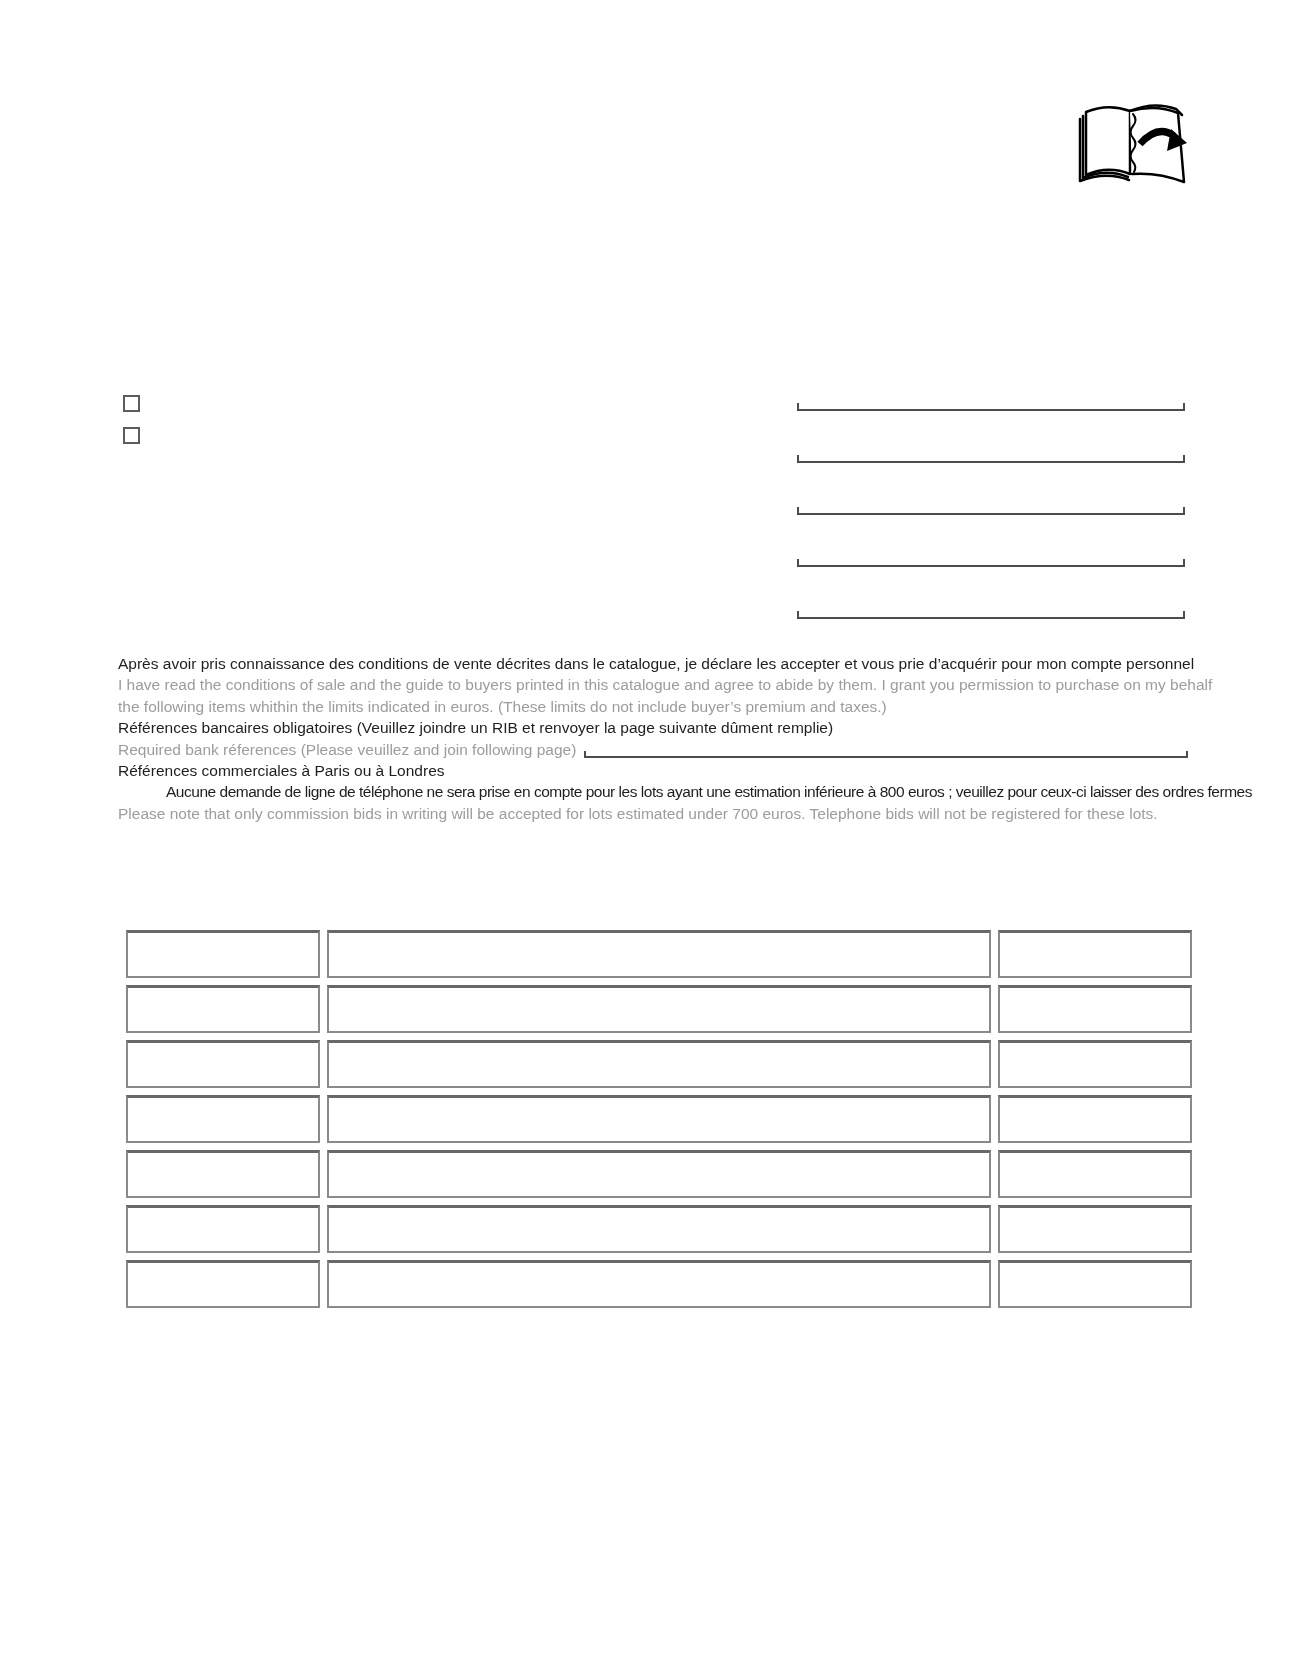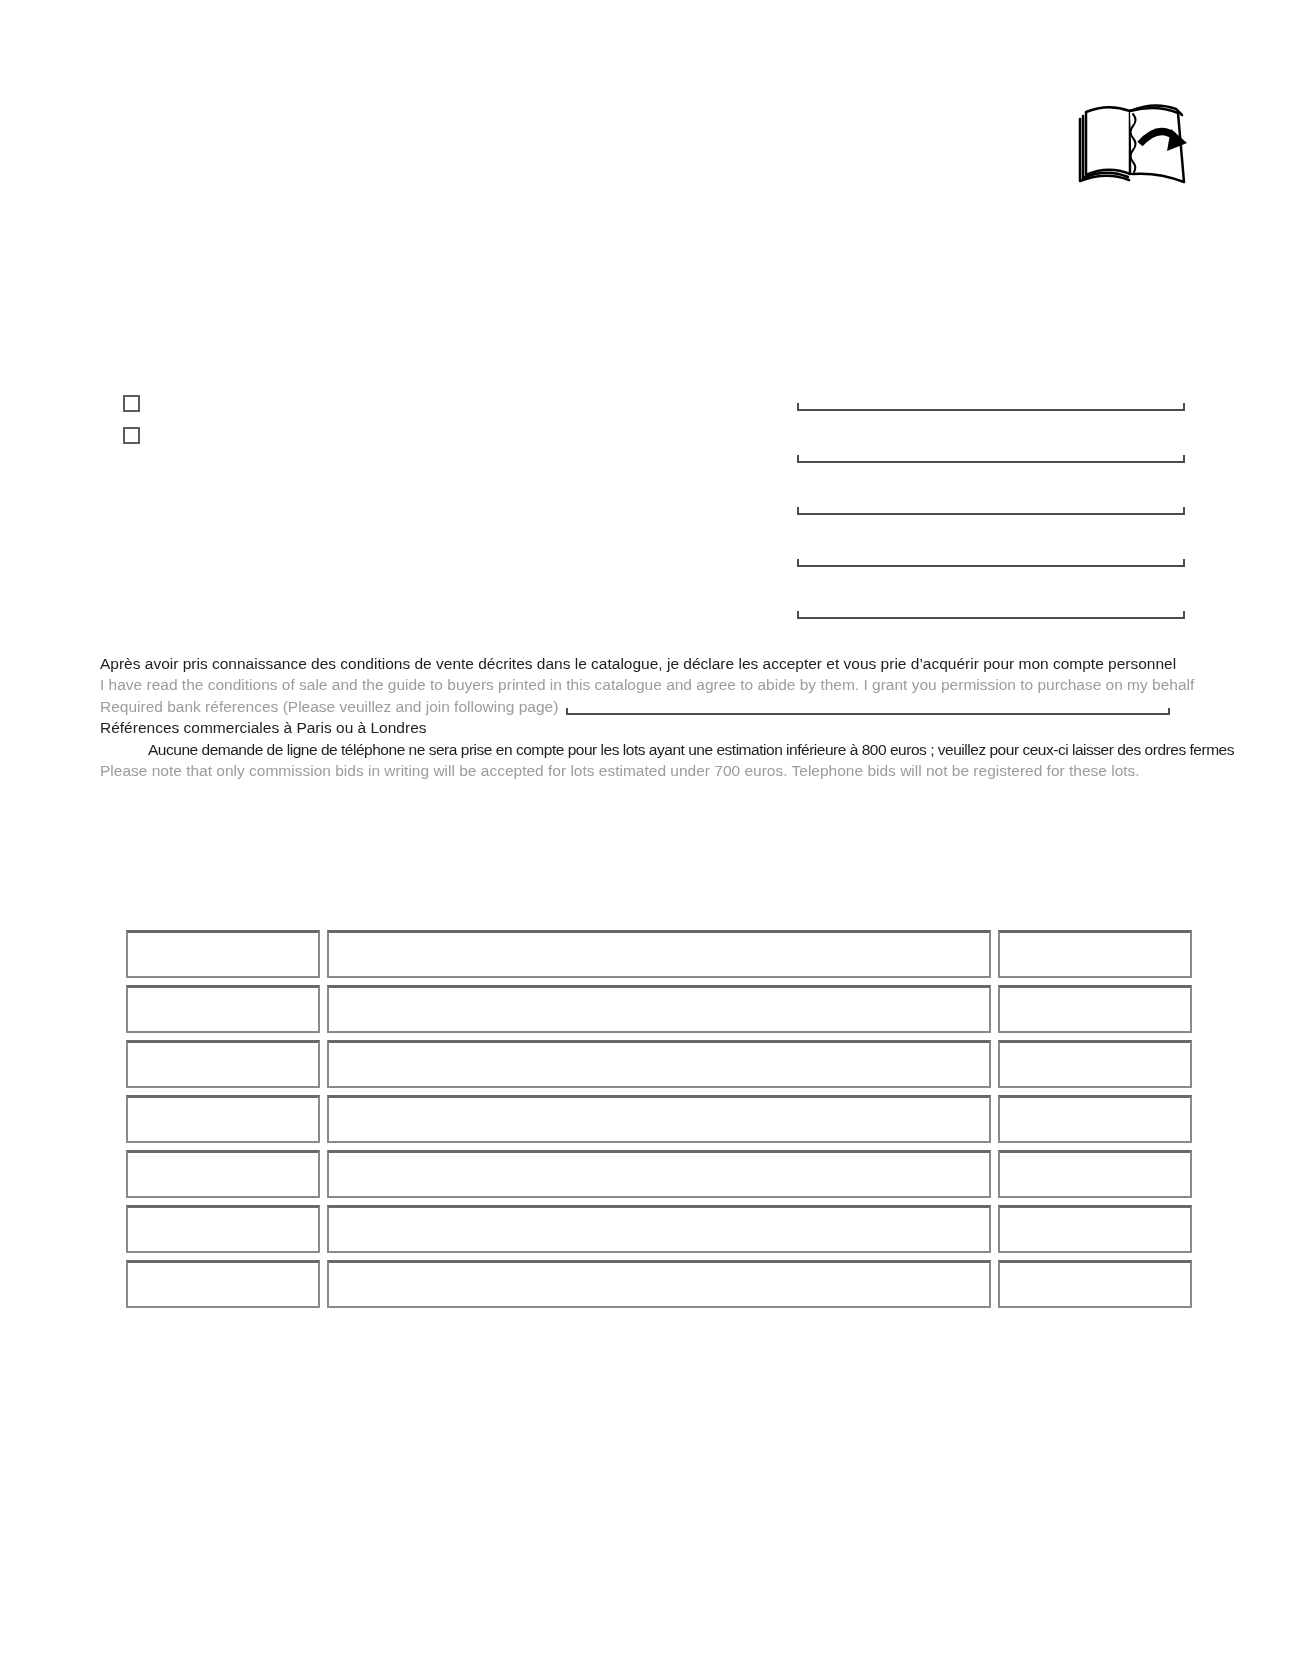--- a/index.html
+++ b/index.html
@@ -17,21 +17,21 @@
   }
   
   #contact-lines { position:absolute; left:797px; top:403px; width:388px; height:230px; }
   .write-line {
     position:absolute; left:0; width:100%; height:8px;
     border-left:2px solid var(--line,#4c4c4c);
     border-right:2px solid var(--line,#4c4c4c);
     border-bottom:2px solid var(--line,#4c4c4c);
   }
   
-  #terms { position:absolute; left:100px; top:655px; width:1072px; }
+  #terms { position:absolute; left:118px; top:655px; width:1072px; }
   .tline { display:flex; height:21.4px; font-size:15.5px; white-space:nowrap; align-items:flex-start; }
   .fr { color:var(--text-fr,#1e1e1e); }
   .en { color:var(--text-en,#9c9c9c);text-align:right; }
   .fr-condensed { color:var(--text-fr,#1e1e1e); letter-spacing:-0.48px;margin-left:48px; }
   .fill-line {
     flex:1 1 auto; height:7px; align-self:flex-end; margin:0 2px 4px 8px;
     border-left:2px solid var(--line,#4c4c4c);
     border-right:2px solid var(--line,#4c4c4c);
     border-bottom:2px solid var(--line,#4c4c4c);
   }
@@ -81,20 +81,26 @@
     </div>
 
   <div id="terms">
       <div class="tline">
         <span class="fr">Après avoir pris connaissance des conditions de vente décrites dans le catalogue, je déclare les accepter et vous prie d’acquérir pour mon compte personnel</span>
       </div>
       <div class="tline">
         <span class="en">I have read the conditions of sale and the guide to buyers printed in this catalogue and agree to abide by them. I grant you permission to purchase on my behalf</span>
       </div>
       <div class="tline">
+        <span class="en">the following items whithin the limits indicated in euros. (These limits do not include buyer’s premium and taxes.)</span>
+      </div>
+      <div class="tline">
+        <span class="fr">Références bancaires obligatoires (Veuillez joindre un RIB et renvoyer la page suivante dûment remplie)</span>
+      </div>
+      <div class="tline">
         <span class="en">Required bank réferences (Please veuillez and join following page)</span>
         <span class="fill-line"></span>
       </div>
       <div class="tline">
         <span class="fr">Références commerciales à Paris ou à Londres</span>
       </div>
       <div class="tline">
         <span class="fr-condensed">Aucune demande de ligne de téléphone ne sera prise en compte pour les lots ayant une estimation inférieure à 800 euros ; veuillez pour ceux-ci laisser des ordres fermes</span>
       </div>
       <div class="tline">

